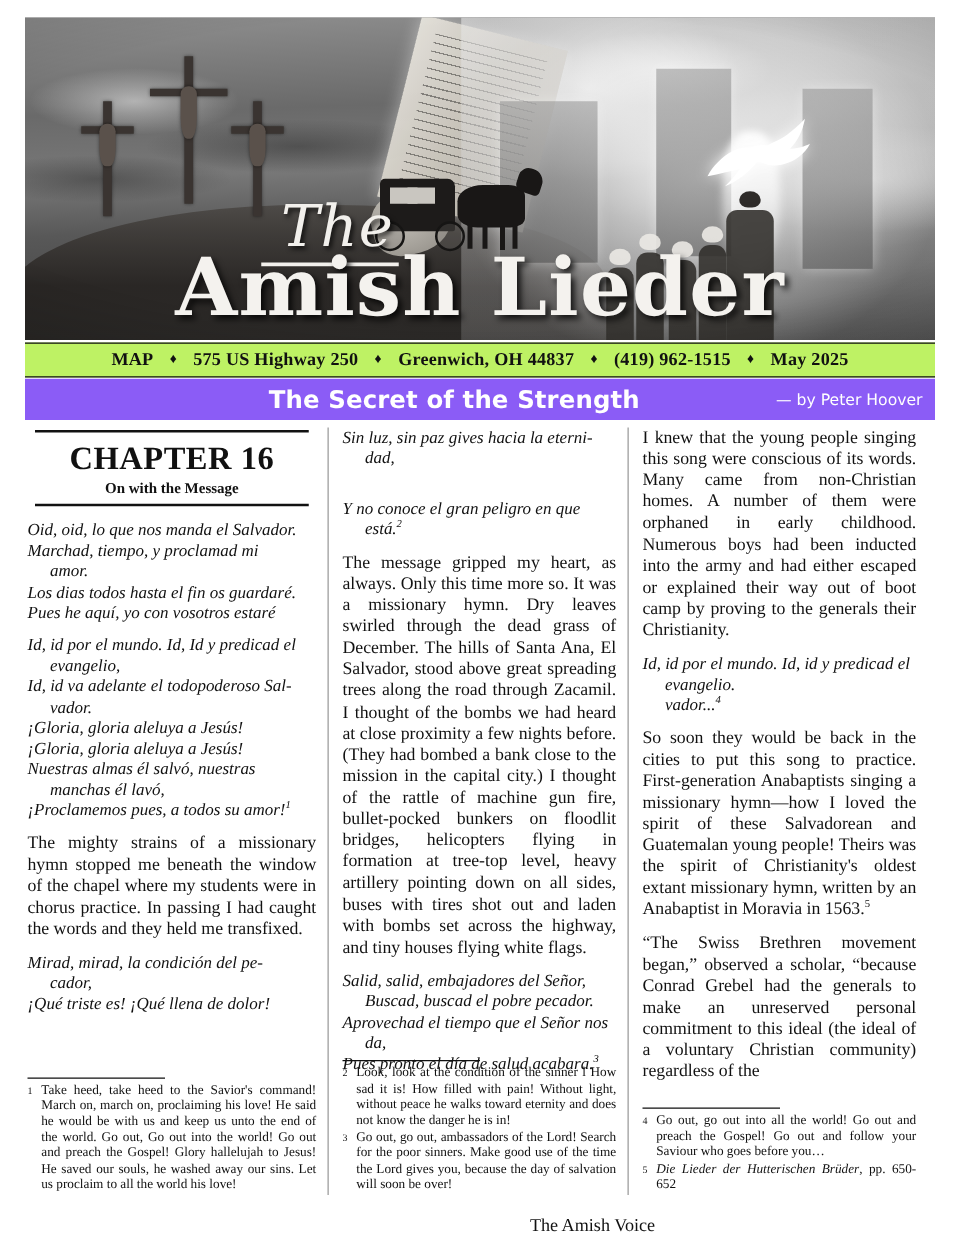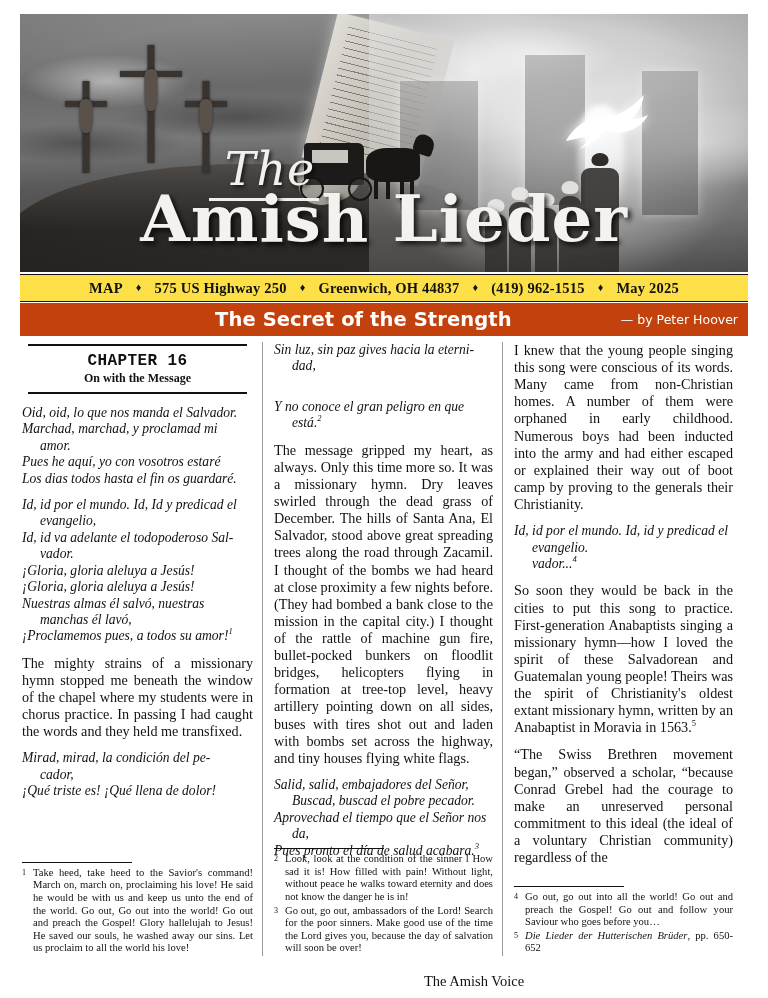--- a/index.html
+++ b/index.html
@@ -149,21 +149,21 @@
     top: -15px; width: 17px; height: 13px; background: rgba(235,233,228,.9);
     border-radius: 50% 50% 40% 40%;
   }
   .sold.dark::before { background: rgba(36,33,31,.95); }
   .mh-vignette {
     position: absolute; inset: 0;
     background: radial-gradient(ellipse 115% 95% at 50% 48%, rgba(0,0,0,0) 52%, rgba(0,0,0,.38) 100%);
   }
 
   .mh-title {
-    position: absolute; left: 0; right: 0; top: 132px;
+    position: absolute; left: 0; right: 0; top: 144px;
     text-align: center;
     pointer-events: none;
   }
   .mh-the {
     font-family: "DejaVu Serif", serif;
     font-style: italic;
     font-size: 46px;
     color: #f2f0ec;
     letter-spacing: 1px;
     line-height: 1;
@@ -178,37 +178,37 @@
     letter-spacing: 1px;
     color: #f4f2ee;
     line-height: 1.02;
     margin-top: -6px;
     text-shadow: 3px 3px 5px rgba(0,0,0,.8);
   }
 
   
   .contact-strip {
     position: absolute; left: 20px; top: 274px; width: 728px; height: 26px;
-    background: #fde047;
+    background: #bef264;
     display: flex; align-items: center; justify-content: center;
     gap: 0px;
     font-family: "Liberation Serif", serif;
     font-weight: bold;
     font-size: 14.5px;
     letter-spacing: .2px;
     border-top: 1px solid #111;
     border-bottom: 1px solid #111;
   }
   .contact-strip .sep { padding: 0 13px; font-size: 11px; position: relative; top: -1px; }
   .contact-strip .seg { white-space: nowrap; }
 
   
   .title-bar {
     position: absolute; left: 20px; top: 303px; width: 728px; height: 33px;
-    background: #c2410c;
+    background: #8b5cf6;
     display: flex; align-items: center;
   }
   .title-bar .t-main {
     flex: 1; text-align: center;
     font-family: "DejaVu Sans", sans-serif;
     font-weight: bold;
     font-size: 19.5px;
     color: #ffffff;
     padding-left: 86px;
     letter-spacing: .1px;
@@ -231,23 +231,23 @@
     position: relative;
     padding: 0 9px 0 0;
     box-sizing: border-box;
   }
   .col + .col { border-left: 1px solid #9a9a9a; padding-left: 11px; }
 
   .chapter-box { margin-bottom: 11px; }
   .rule-thick { border-top: 2.5px solid #111; margin: 2px 6px 6px 6px; }
   .chapter-no {
     text-align: center;
-    font-family: Liberation Mono, monospace;
+    font-family: Liberation Serif, serif;
     font-weight: bold;
-    font-size: 16px;
+    font-size: 26px;
     letter-spacing: .4px;
     line-height: 1.15;
   }
   .chapter-sub {
     text-align: center;
     font-family: "Liberation Serif", serif;
     font-weight: bold;
     font-size: 12px;
     line-height: 1.2;
     margin-top: 1px;
@@ -384,24 +384,24 @@
     <div class="col">
       <div class="chapter-box">
         <div class="rule-thick"></div>
         <div class="chapter-no">CHAPTER 16</div>
         <div class="chapter-sub">On with the Message</div>
         <div class="rule-thick" style="margin-top:6px;"></div>
       </div>
 
       <div class="verse" id="c1v1">
           <span class="" style="display: block;">Oid, oid, lo que nos manda el Salvador.</span>
-          <span class="" style="display: block;">Marchad, marchad, y proclamad mi</span>
+          <span class="" style="display: block;">Marchad, tiempo, y proclamad mi</span>
           <span class="ind" style="display: block; padding-left: 18px;">amor.</span>
+          <span class="" style="display: block;">Los dias todos hasta el fin os guardaré.</span>
           <span class="" style="display: block;">Pues he aquí, yo con vosotros estaré</span>
-          <span class="" style="display: block;">Los dias todos hasta el fin os guardaré.</span>
         </div>
       <div class="verse" id="c1v2">
           <span class="" style="display: block;">Id, id por el mundo. Id, Id y predicad el</span>
           <span class="ind" style="display: block; padding-left: 18px;">evangelio,</span>
           <span class="" style="display: block;">Id, id va adelante el todopoderoso Sal-</span>
           <span class="ind" style="display: block; padding-left: 18px;">vador.</span>
           <span class="" style="display: block;">¡Gloria, gloria aleluya a Jesús!</span>
           <span class="" style="display: block;">¡Gloria, gloria aleluya a Jesús!</span>
           <span class="" style="display: block;">Nuestras almas él salvó, nuestras</span>
           <span class="ind" style="display: block; padding-left: 18px;">manchas él lavó,</span>
@@ -453,21 +453,21 @@
     </div>
 
     <div class="col">
       <p class="body">I knew that the young people singing this song were conscious of its words. Many came from non-Christian homes. A number of them were orphaned in early childhood. Numerous boys had been inducted into the army and had either escaped or explained their way out of boot camp by proving to the generals their Christianity.</p>
       <div class="verse" id="c3v1">
           <span class="" style="display: block;">Id, id por el mundo. Id, id y predicad el</span>
           <span class="ind" style="display: block; padding-left: 18px;">evangelio.</span>
           <span class="ind" style="display: block; padding-left: 18px;">vador...<sup>4</sup></span>
         </div>
       <p class="body" id="c3p2">So soon they would be back in the cities to put this song to practice. First-generation Anabaptists singing a missionary hymn—how I loved the spirit of these Salvadorean and Guatemalan young people! Theirs was the spirit of Christianity's oldest extant missionary hymn, written by an Anabaptist in Moravia in 1563.<sup>5</sup></p>
-      <p class="body">“The Swiss Brethren movement began,” observed a scholar, “because Conrad Grebel had the courage to make an unreserved personal commitment to this ideal (the ideal of a voluntary Christian community) regardless of the</p>
+      <p class="body">“The Swiss Brethren movement began,” observed a scholar, “because Conrad Grebel had the generals to make an unreserved personal commitment to this ideal (the ideal of a voluntary Christian community) regardless of the</p>
 
       <div class="fn-wrap">
         <div class="fn-rule"></div>
         <div class="fn">
           <div class="num">4</div>
           <div class="txt">Go out, go out into all the world! Go out and preach the Gospel! Go out and follow your Saviour who goes before you…</div>
         </div>
         <div class="fn">
           <div class="num">5</div>
           <div class="txt" id="c3fn5"><i>Die Lieder der Hutterischen Brüder</i>, pp. 650-652</div>

